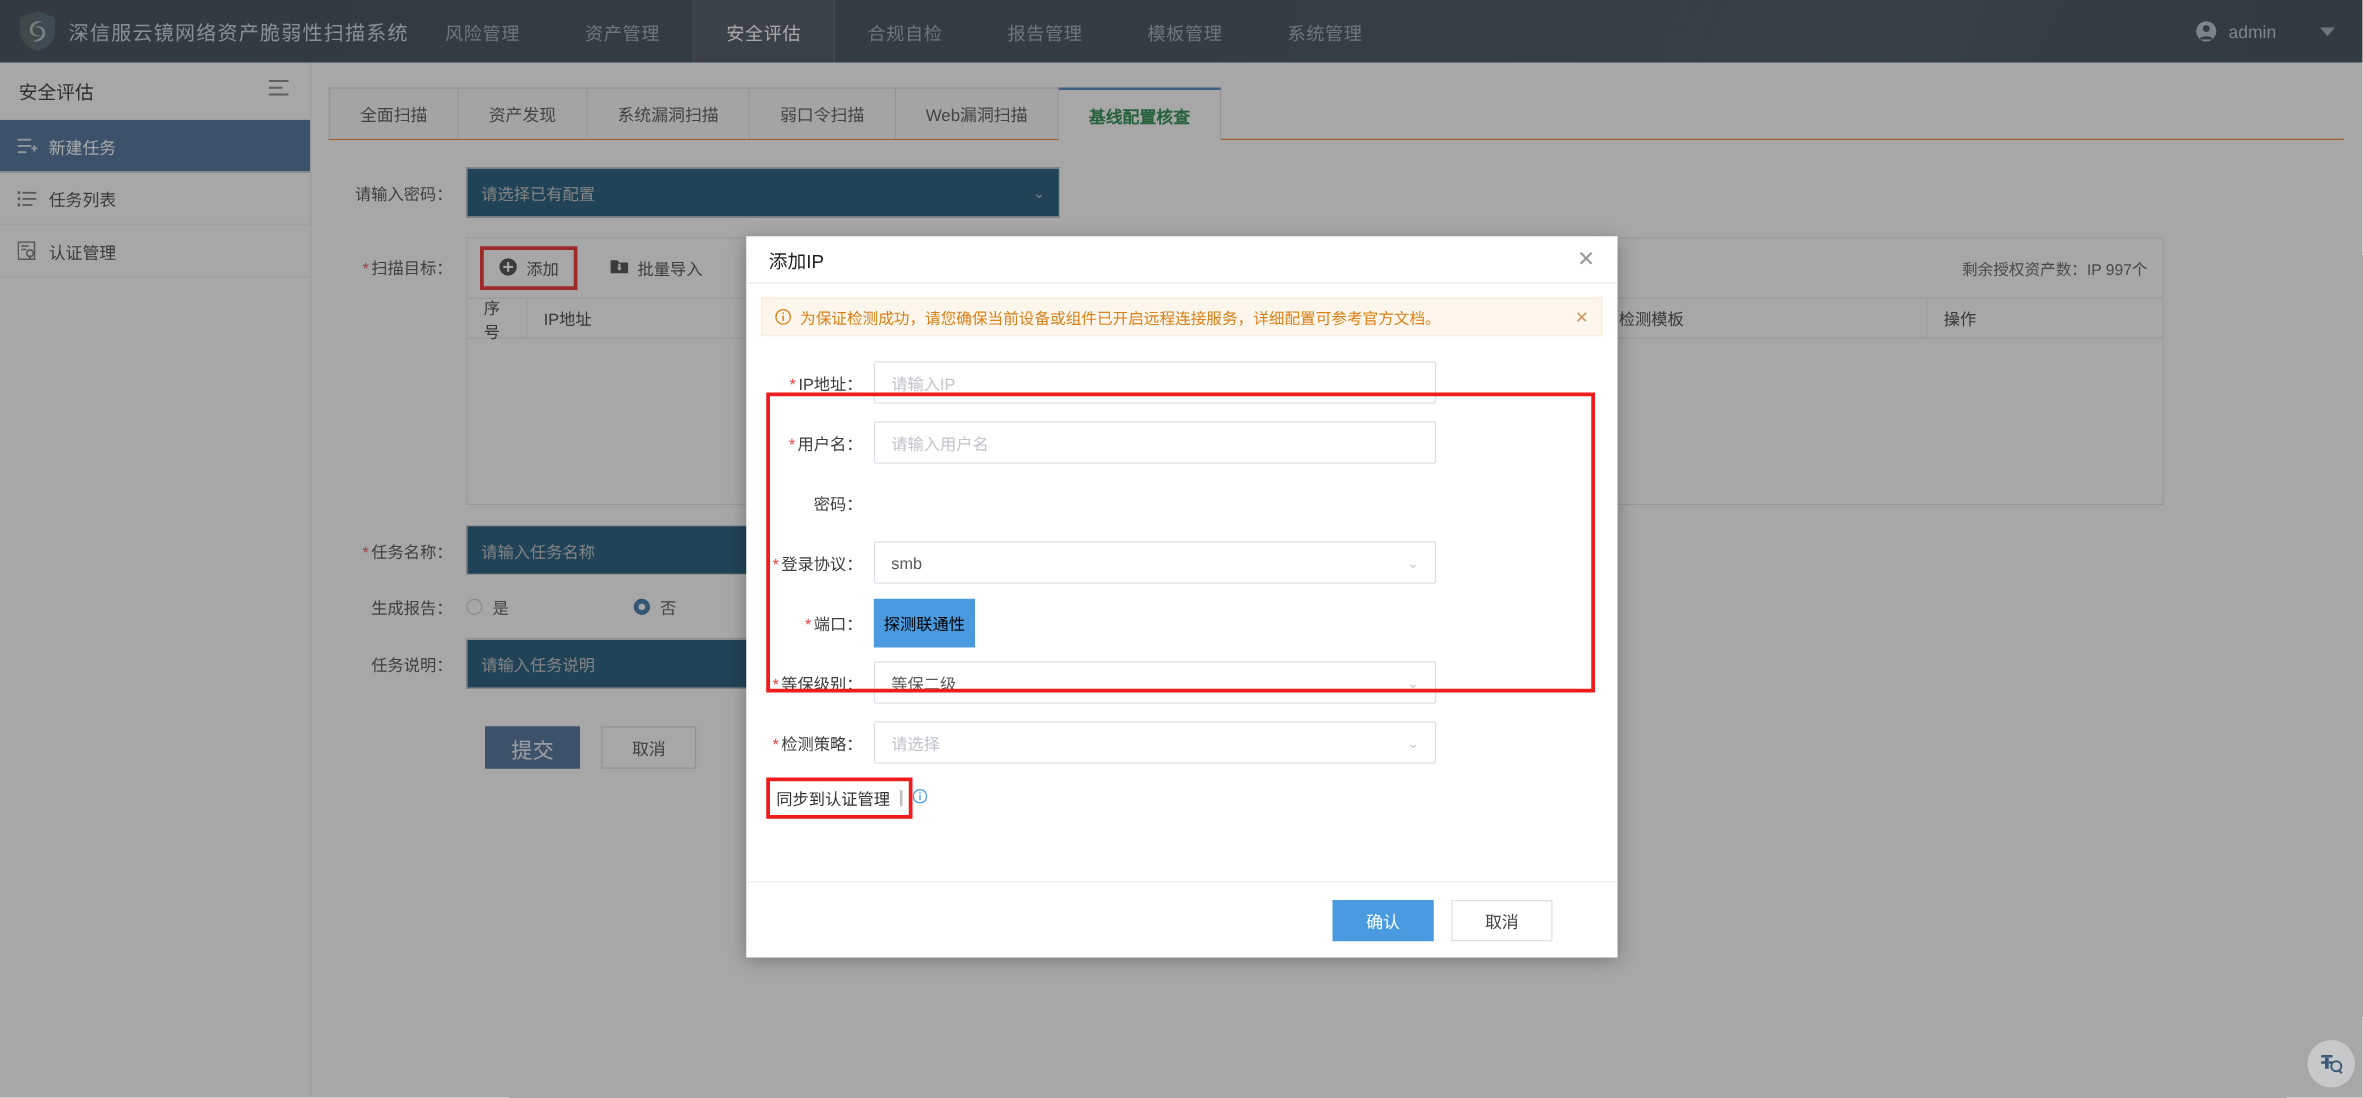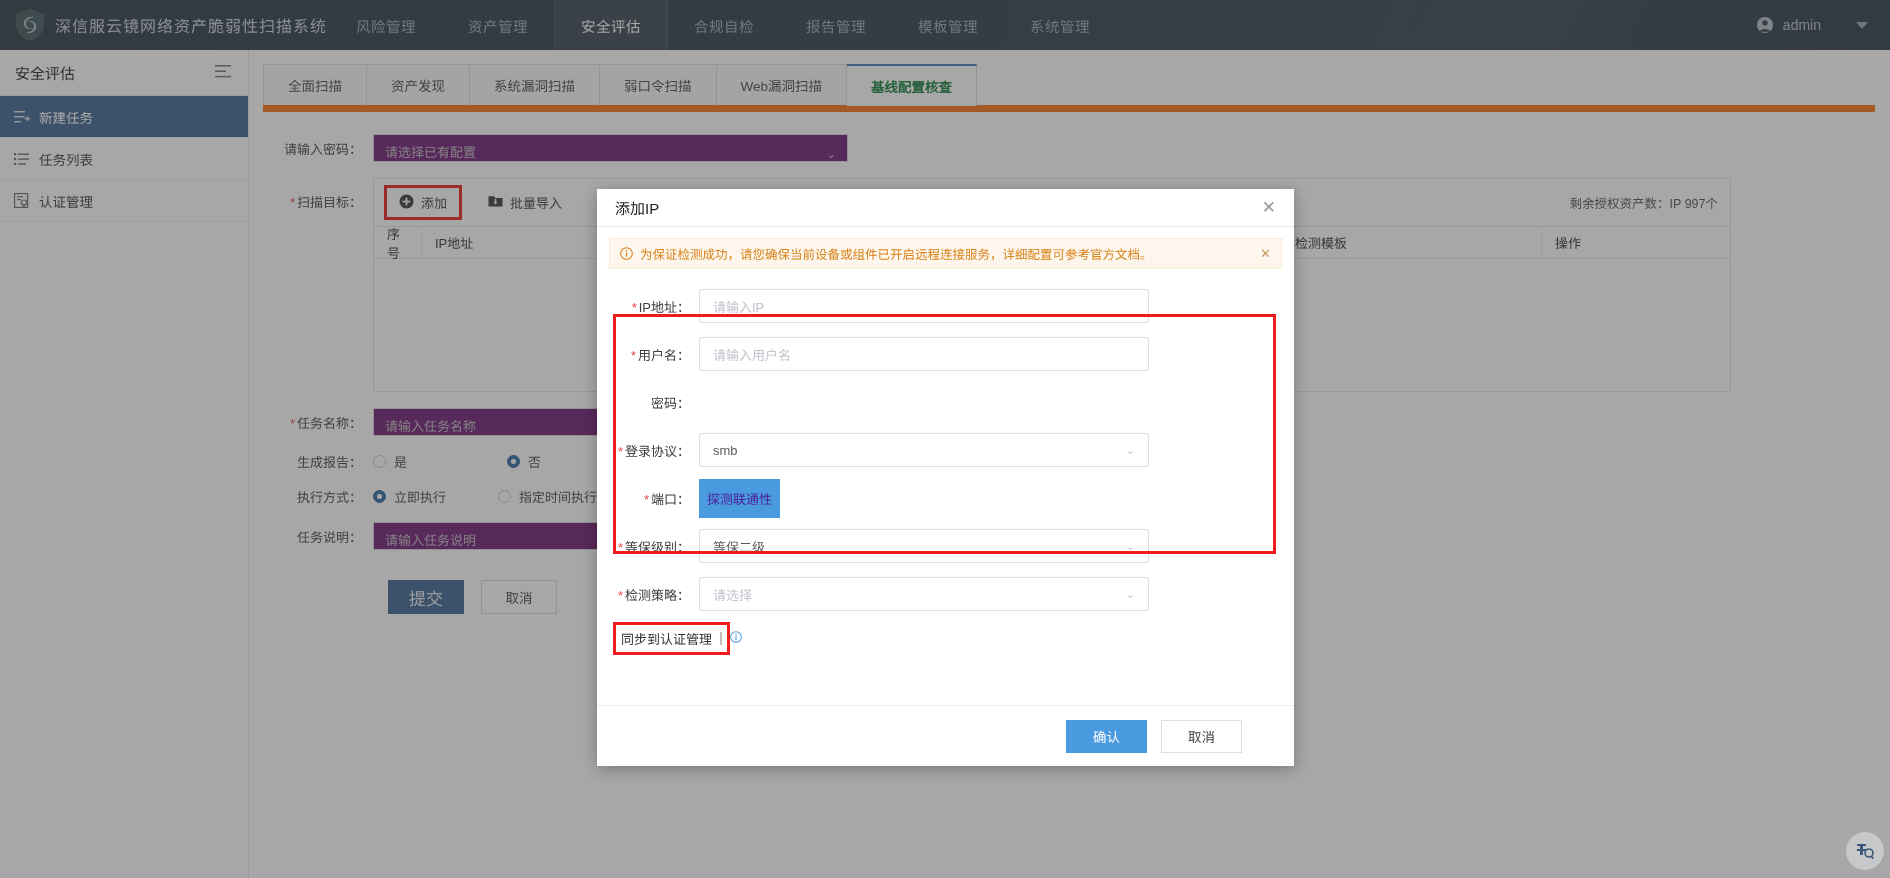--- a/index.html
+++ b/index.html
@@ -84,21 +84,21 @@
   
   .main {
     position: absolute; top: 50px; left: 249px;
     width: 1641px; height: 828px;
     background: #ffffff;
     overflow: hidden;
   }
   .tabs {
     display: flex; align-items: flex-end;
     height: 42px; margin: 20px 0 0 14px;
-    border-bottom: 7px solid #f97316; width: 1612px;
+    border-bottom: 1px solid #f97316; width: 1612px;
   }
   .tab {
     height: 41px; display:flex; align-items:center; justify-content:center;
     padding: 0 24px; font-size: 13.5px; color: #4a4a4a;
     border: 1px solid #dcdcdc; border-bottom: none; border-left: none;
     background: #fafafa; cursor: pointer; white-space: nowrap;
   }
   .tab:first-child { border-left: 1px solid #dcdcdc; }
   .tab.active {
     background: #ffffff; color: #15803d; font-weight: bold;
@@ -108,22 +108,22 @@
   }
 
   .form-area { padding: 22px 0 0 14px; }
   .frow { display:flex; align-items:center; margin-bottom: 16px; }
   .flabel {
     width: 110px; text-align: right; padding-right: 11px;
     font-size: 13px; color: #444; white-space: nowrap;
   }
   .req { color: #e44; margin-right: 2px; }
   .sel-box, .txt-box {
-    height: 28px; border: 1px solid #d9d9d9; background: #701a75;
-    display:flex; align-items:flex-end; padding: 0 11px;
+    height: 40px; border: 1px solid #d9d9d9; background: #0c4a6e;
+    display:flex; align-items:center; padding: 0 11px;
     font-size: 13px; color: #bfbfbf; position: relative;
   }
   .sel-box .chev { margin-left:auto; }
   .chev-glyph { color:#c0c4cc; font-size: 11px; }
 
   
   .target-panel { border: 1px solid #e2e2e2; width: 1358px; }
   .target-toolbar {
     height: 47px; display:flex; align-items:center; gap: 0px;
     padding: 0 12px; background: #fff; position: relative;
@@ -204,21 +204,21 @@
   .minput {
     width: 450px; height: 34px; border:1px solid #dcdfe6; border-radius:2px;
     background:#fff; display:flex; align-items:center; padding: 0 13px;
     font-size: 13px;
   }
   .minput.ph { color:#c0c4cc; }
   .minput.val { color:#5a5a5a; }
   .minput .chev { margin-left:auto; color:#c0c4cc; }
   .port-wrap { display:flex; align-items:center; }
   .probe-btn {
-    width: 81px; height: 39px; background:#4a9ae0; color:#4c1d95;
+    width: 81px; height: 39px; background:#4a9ae0; color:#000000;
     display:flex; align-items:center; justify-content:center;
     font-size: 13px; cursor:pointer;
   }
   .sync-row { display:flex; align-items:center; padding-left: 18px; margin-top: 6px; }
   .sync-box {
     display:flex; align-items:center; gap: 8px;
     padding: 5px 8px 5px 6px; outline: 3px solid #ee1c1c; outline-offset:-1px;
     width: 113px;
   }
   .sync-label { font-size: 13px; color:#333; white-space:nowrap; }
@@ -425,33 +425,20 @@
             <span class="radio"></span>
             <span>是</span>
           </div>
           <div class="radio-opt" style="margin-left:48px;">
             <span class="radio on"></span>
             <span>否</span>
           </div>
         </div>
       </div>
 
-      <div class="frow">
-        <div class="flabel">执行方式：</div>
-        <div class="radio-grp">
-          <div class="radio-opt">
-            <span class="radio on"></span>
-            <span>立即执行</span>
-          </div>
-          <div class="radio-opt">
-            <span class="radio"></span>
-            <span>指定时间执行</span>
-          </div>
-        </div>
-      </div>
 
       <div class="frow">
         <div class="flabel">任务说明：</div>
         <div class="txt-box" style="width:370px;">
           <span>请输入任务说明</span>
         </div>
       </div>
 
       <div class="btn-row">
         <div class="btn-primary-dim">提交</div>

